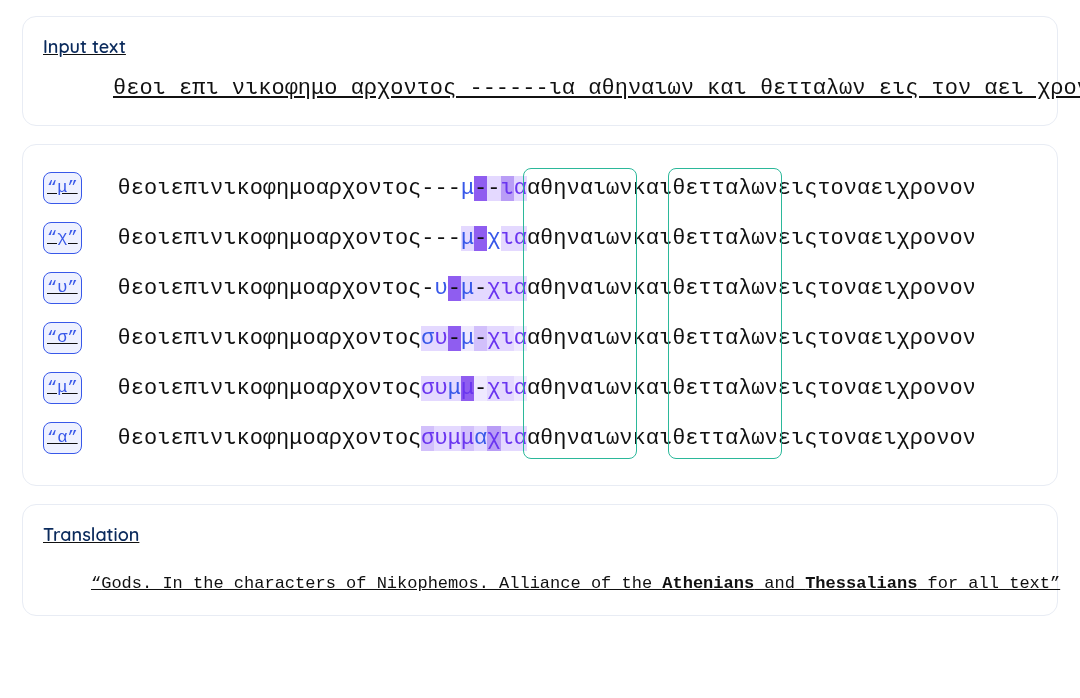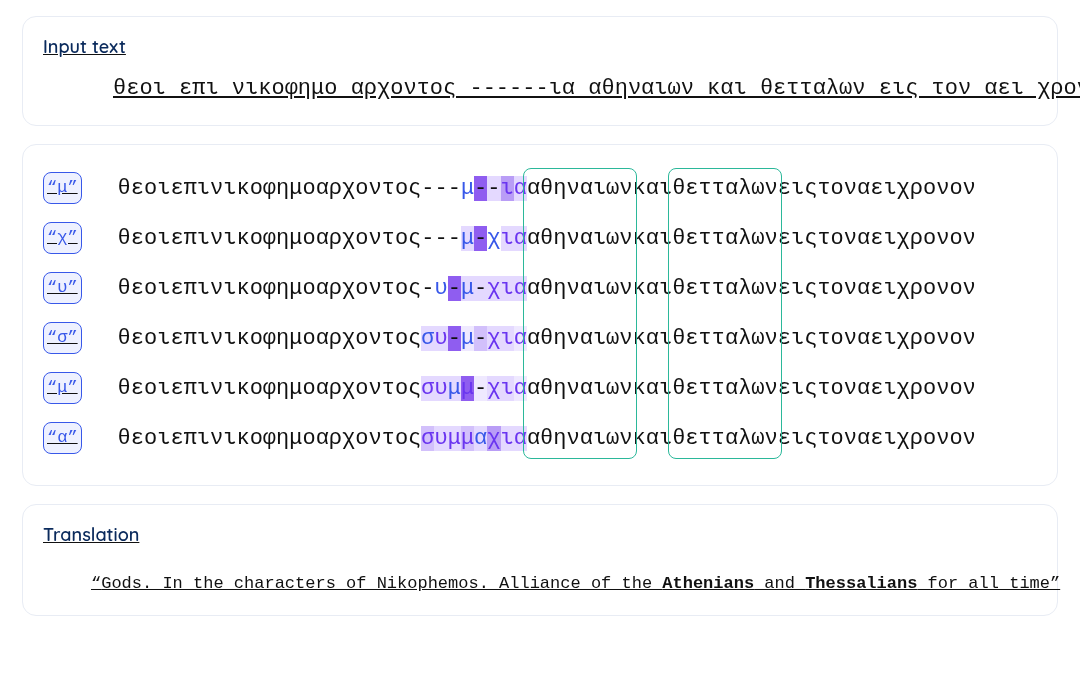--- a/index.html
+++ b/index.html
@@ -135,16 +135,16 @@
         </div>
       <div class="context-boxes" id="ctx-boxes">
           <div class="ctx-box" style="left: 479.906px; top: 4.5px; width: 113.625px; height: 291px;"></div>
           <div class="ctx-box" style="left: 625.141px; top: 4.5px; width: 113.625px; height: 291px;"></div>
         </div>
     </div>
   </div>
 
   <div class="card">
     <div class="section-title">Translation</div>
-    <div class="translation" id="translation">“<span>Gods. In the characters of Nikophemos. Alliance of the </span><b>Athenians</b><span> and </span><b>Thessalians</b><span> for all time</span>”</div>
+    <div class="translation" id="translation">“<span>Gods. In the characters of Nikophemos. Alliance of the </span><b>Athenians</b><span> and </span><b>Thessalians</b><span> for all text</span>”</div>
   </div>
 
 </div>
 
 </body></html>

